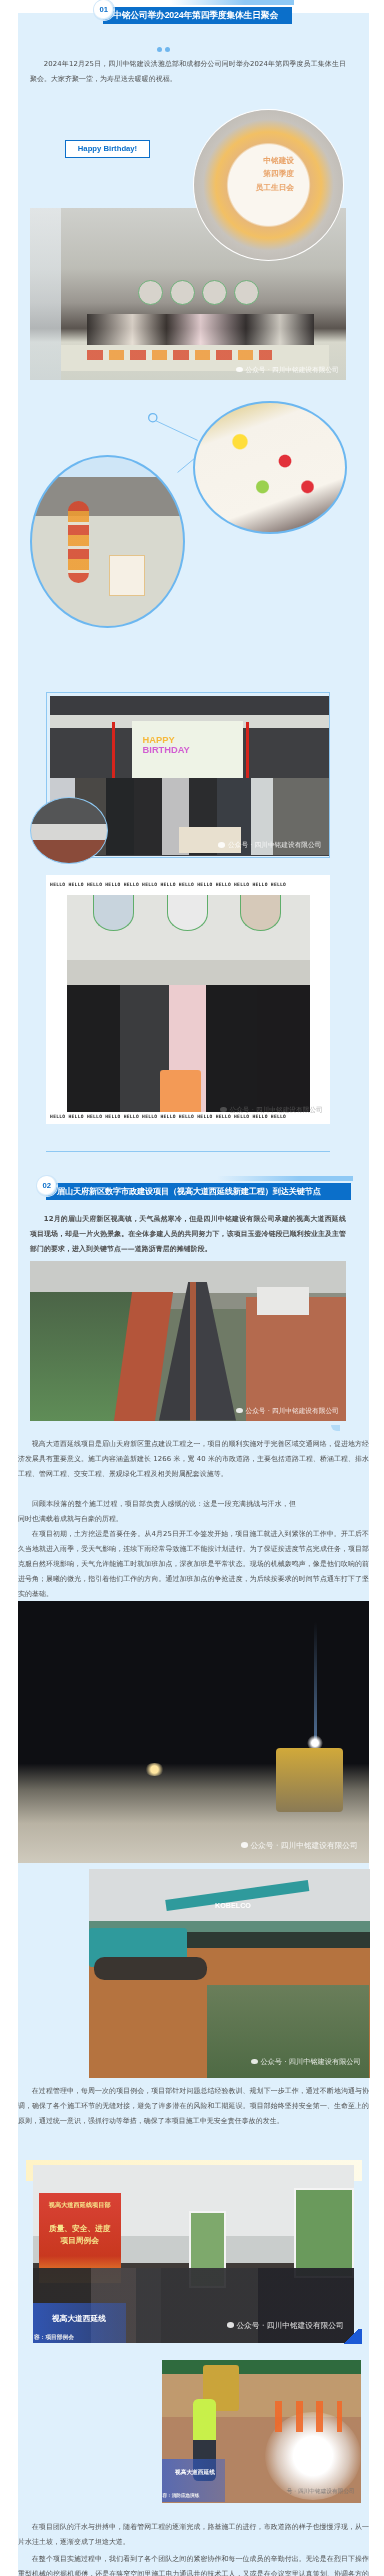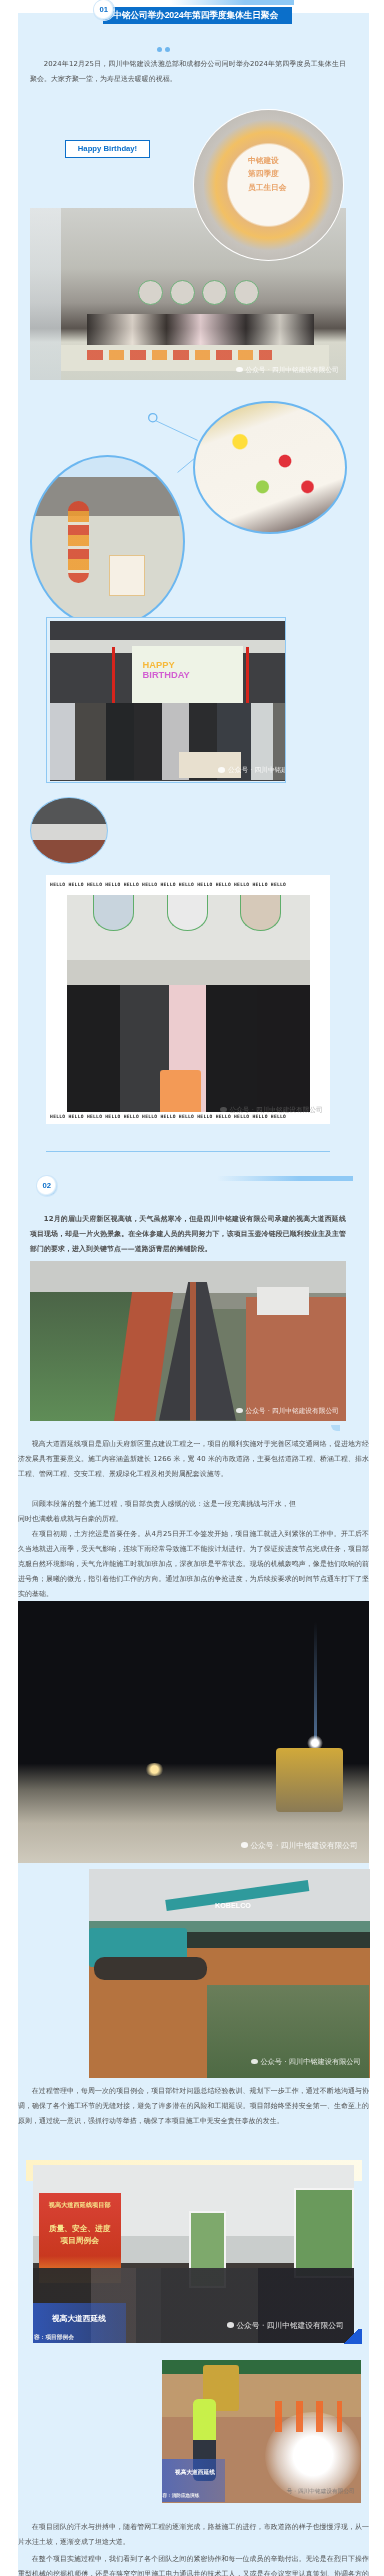--- a/index.html
+++ b/index.html
@@ -58,37 +58,37 @@
   <div class="abs" style="left:140px;top:72px;width:25px;height:25px;border-radius:50%;border:1.5px solid #6fb07a;background:#d7d3cc"></div>
   <div class="abs" style="left:172px;top:72px;width:25px;height:25px;border-radius:50%;border:1.5px solid #6fb07a;background:#d7d3cc"></div>
   <div class="abs" style="left:204px;top:72px;width:25px;height:25px;border-radius:50%;border:1.5px solid #6fb07a;background:#d7d3cc"></div>
   <div class="abs" style="left:57px;top:106px;width:227px;height:31px;background:linear-gradient(90deg,#2e2a28,#e9e0d6 20%,#322c29 35%,#f0d8dc 50%,#2a2626 70%,#d9d5cc 85%,#2c2828);opacity:.85"></div>
   <div class="abs" style="left:31px;top:137px;width:268px;height:26px;background:#e2e2d5"></div>
   <div class="abs" style="left:57px;top:142px;width:185px;height:10.3px;background:repeating-linear-gradient(90deg,#d94a2e 0 15.5px,#e8e8d8 15.5px 21.6px,#f19630 21.6px 37px,#e8e8d8 37px 43px);opacity:.8"></div>
   <div class="wm"><span class="wx"></span><span>公众号 · 四川中铭建设有限公司</span></div>
 </div>
 
 <div class="circle" style="left:193px;top:109px;width:151px;height:152px;border:1.5px solid #fff;background:radial-gradient(ellipse at 50% 50%,#faf6ef 0 38%,#e8b878 40%,#f2c064 50%,#c7c3bd 62%,#b0ada8 100%);">
-  <div class="abs" style="left:54px;top:44px;width:46px;height:46px;color:#e9a46a;font-weight:bold;font-size:7.7px;line-height:13.4px;text-align:left;">中铭建设<br>第四季度<br>员工生日会</div>
+  <div class="abs" style="left:54px;top:44px;width:46px;height:46px;color:#e9a46a;font-weight:bold;font-size:7.7px;line-height:13.4px;text-align:right;">中铭建设<br>第四季度<br>员工生日会</div>
 </div>
 
 <svg class="abs" style="left:144px;top:412px;" width="62" height="62" viewBox="0 0 120 120">
   <circle cx="17" cy="11" r="8" fill="none" stroke="#6cb7f0" stroke-width="2.5"></circle>
   <line x1="23" y1="17" x2="104" y2="55" stroke="#6cb7f0" stroke-width="1.5"></line>
   <line x1="65" y1="117" x2="100" y2="88" stroke="#6cb7f0" stroke-width="1.5"></line>
 </svg>
 
 <div class="circle" style="left:193px;top:401px;width:154px;height:133px;border:2.1px solid #6cb7f0;background:radial-gradient(circle at 30% 30%,#ffde3b 0 5%,transparent 6%),radial-gradient(circle at 60% 45%,#e2313a 0 5%,transparent 6%),radial-gradient(circle at 45% 65%,#9bd14e 0 5%,transparent 6%),radial-gradient(circle at 75% 65%,#e2313a 0 4%,transparent 5%),linear-gradient(160deg,#d9c26f 0%,#f6f2ea 25%,#f8f4ec 70%,#44302e 100%);"></div>
 
 <div class="circle" style="left:30px;top:455px;width:155px;height:173px;border:2.1px solid #6cb7f0;background:linear-gradient(180deg,#cfe6f7 0 12%,#8d8b86 12% 35%,#d8d9cf 35% 100%);">
   <div class="abs" style="left:36px;top:44px;width:20.6px;height:82px;background:repeating-linear-gradient(180deg,#d84428 0 10.3px,#f19b2c 10.3px 20.6px,#e8e1cf 20.6px 24px);border-radius:10.3px;opacity:.85"></div>
   <div class="abs" style="left:77px;top:98px;width:36px;height:41px;background:#f6f0e5;border:1px solid #e4c38a"></div>
 </div>
 
-<div class="photo" style="left:46px;top:617px;width:240px;height:166px;border:0.5px solid #8ec8f3;background:#dff0fc;">
+<div class="photo" style="left:46px;top:692px;width:284px;height:166px;border:0.5px solid #8ec8f3;background:#dff0fc;">
   <div class="abs" style="left:2.6px;top:2.6px;width:279px;height:160px;background:linear-gradient(180deg,#3b3c40 0 12%,#d7d9d4 12% 20%,#3e3f42 20% 100%);overflow:hidden;">
     <div class="abs" style="left:82px;top:25px;width:111px;height:77px;background:#eef3e6;"></div>
     <div class="abs" style="left:93px;top:39px;color:#f6b93b;font-weight:bold;font-size:9.3px;line-height:10.3px;font-family:'Liberation Sans',sans-serif;">HAPPY<br><span style="color:#d25fd2">BIRTHDAY</span></div>
     <div class="abs" style="left:62px;top:26px;width:3.1px;height:103px;background:#d6241c"></div>
     <div class="abs" style="left:196px;top:26px;width:3.1px;height:103px;background:#d6241c"></div>
     <div class="abs" style="left:0;top:82px;width:279px;height:77px;background:linear-gradient(90deg,#c9ccd0 0 9%,#4a4845 9% 20%,#242628 20% 30%,#2a2a2c 30% 40%,#bfbfc0 40% 50%,#2b2c2e 50% 60%,#3a3e44 60% 72%,#cfd3d3 72% 80%,#6a6a66 80%);"></div>
     <div class="abs" style="left:129px;top:131px;width:62px;height:26px;background:#e8e0cf;"></div>
     <div class="wm"><span class="wx"></span><span>公众号 · 四川中铭建设有限公司</span></div>
   </div>
 </div>
@@ -105,20 +105,21 @@
   </div>
   <div class="hello" style="left:4.1px;top:239px;" id="hello-bottom">HELLO  HELLO  HELLO  HELLO  HELLO  HELLO  HELLO  HELLO  HELLO  HELLO  HELLO  HELLO  HELLO</div>
   <div class="wm" style="color:rgba(120,120,120,0.55);bottom:9.3px;"><span class="wx" style="background:rgba(120,120,120,0.55)"></span><span>公众号 · 四川中铭建设有限公司</span></div>
 </div>
 
 <div class="divider" style="top:1151px;"></div>
 
 <div class="sec-head" style="left:37px;top:1176px;width:316px;">
   <div class="bar-shadow" style="left:180px;"></div>
   <div class="badge">02</div>
+  <div class="bar" style="font-size:8.2px;padding-left:11.3px;">眉山天府新区数字市政建设项目（视高大道西延线新建工程）到达关键节点</div>
 </div>
 
 <div class="para" style="left:30px;top:1212px;width:316px;font-weight:bold;">
   <span class="indent"></span><span>12月的眉山天府新区视高镇，天气虽然寒冷，但是四川中铭建设有限公司承建的视高大道西延线项目现场，却是一片火热景象。在全体参建人员的共同努力下，该项目玉壶冷链段已顺利按业主及主管部门的要求，进入到关键节点——道路沥青层的摊铺阶段。</span>
 </div>
 
 <div class="photo" style="left:30px;top:1261px;width:316px;height:160px;background:linear-gradient(180deg,#c9cbc8 0 20%,#8c8f84 20% 30%,#6f7a66 30% 100%);">
   <div class="abs" style="left:0;top:31px;width:118px;height:129px;background:linear-gradient(180deg,#4b6447,#5f8d57);"></div>
   <div class="abs" style="left:93px;top:31px;width:41px;height:129px;background:#b4553a;transform:skewX(-8deg);"></div>
   <div class="abs" style="left:129px;top:20.6px;width:77px;height:139px;background:linear-gradient(90deg,#3c3d41 0 40%,#a85a3d 40% 48%,#3f4045 48% 100%);clip-path:polygon(38% 0,62% 0,100% 100%,0 100%);"></div>

